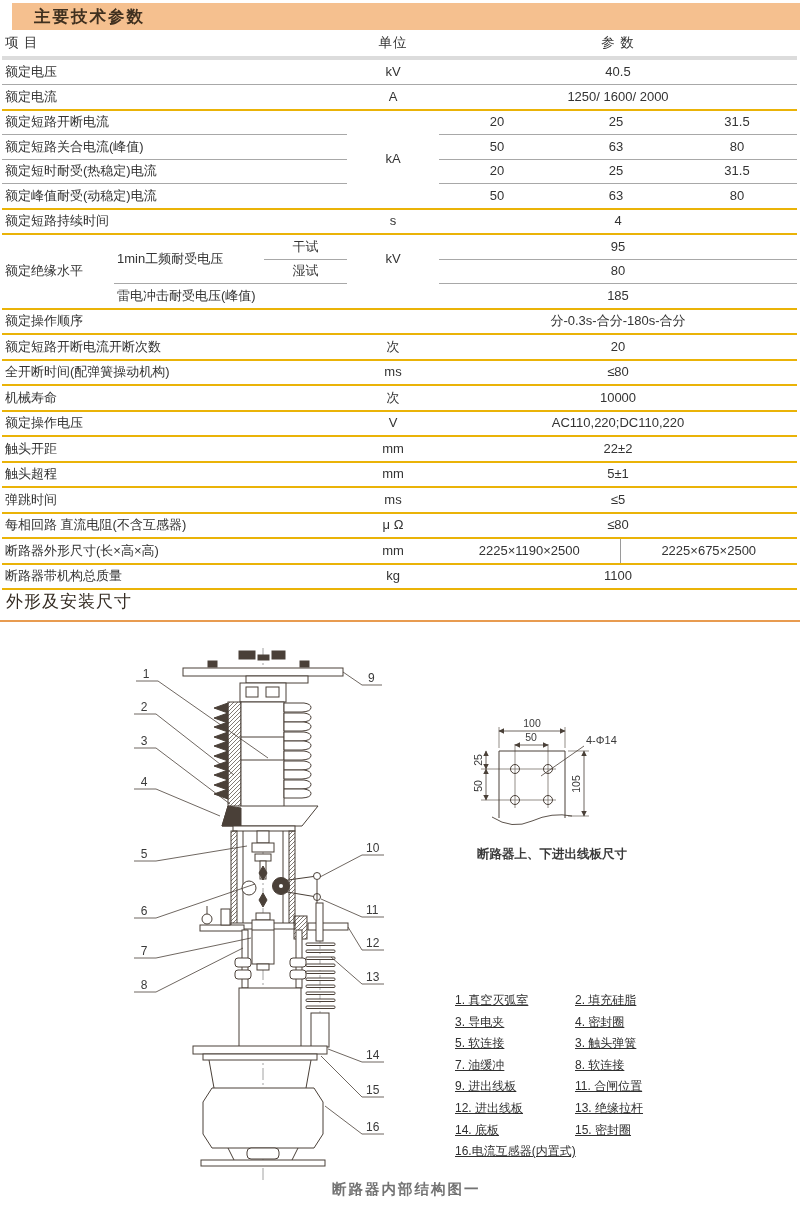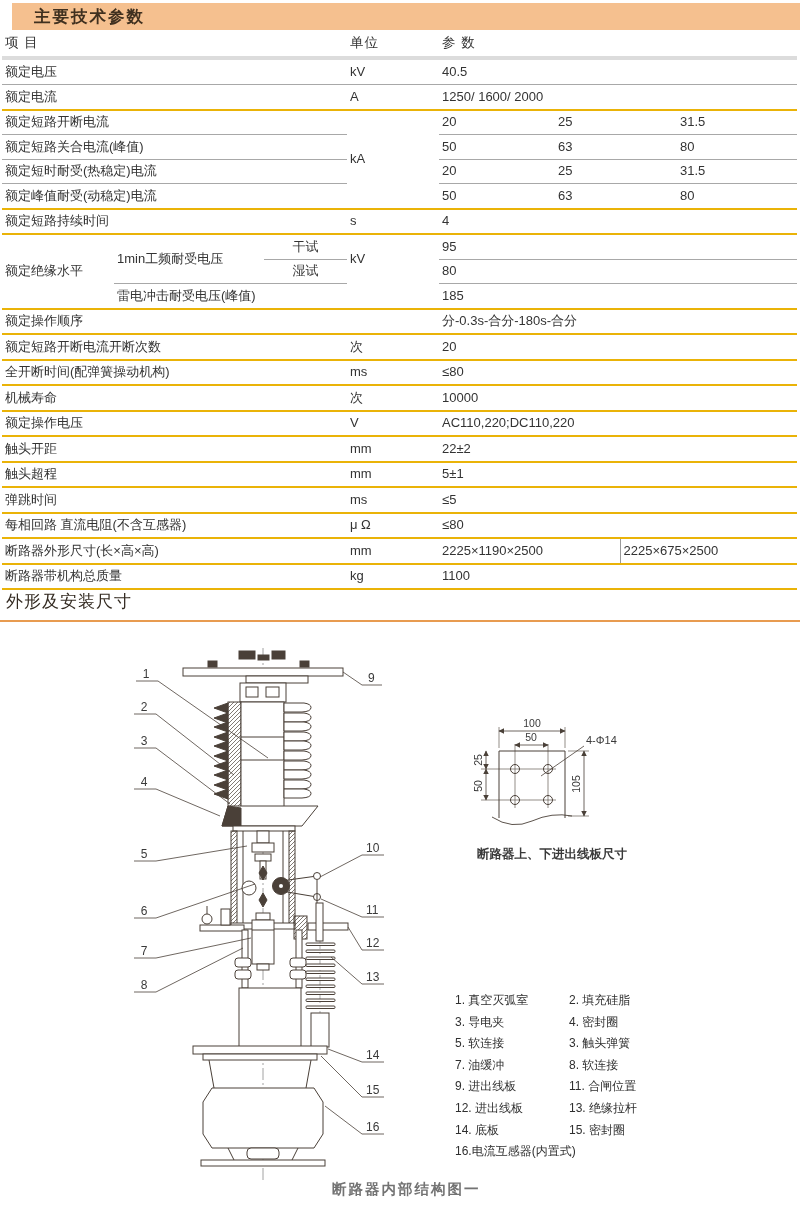--- a/index.html
+++ b/index.html
@@ -9,34 +9,34 @@
   .banner{position:absolute;left:12px;top:3px;width:793px;height:27px;background:#F5C08F;
           line-height:27px;padding-left:22px;box-sizing:border-box;
           font-size:16.5px;font-weight:bold;color:#40301f;letter-spacing:2px;}
   
   .spec-wrap{position:absolute;left:2px;top:32px;width:795px;}
   table.spec{border-collapse:collapse;table-layout:fixed;width:795px;}
   table.spec td{height:23.5px;padding:0 3px;font-size:13px;line-height:1.1;vertical-align:middle;
                 overflow:hidden;white-space:nowrap;}
   td.item{text-align:left;}
   td.ctr{text-align:center;}
-  td.unit,td.val{}
+  td.unit,td.val{text-align:center;}
   .bb{border-bottom:1px solid #a8a8a8;}
   .bbd{border-bottom:2px solid #eab308;}
-  .hd{border-bottom:4px solid #dcdcdc;height:24px;}
+  .hd{border-bottom:4px solid #dcdcdc;height:24px;font-family:Liberation Serif, serif;}
   .vdiv{border-right:1px solid #9a9a9a;}
   tr.hrow td{font-size:13.5px;letter-spacing:1px;}
   
   .sec2{position:absolute;left:6px;top:590px;font-size:17px;font-weight:normal;color:#332a21;letter-spacing:1px;}
   .orange-rule{position:absolute;left:0;top:620px;width:800px;height:2px;background:#E89B50;}
   
   svg.fig{position:absolute;left:0;top:630px;}
   svg.fig text{fill:#3a3a3a;font-family:"Liberation Sans","DejaVu Sans",sans-serif;}
   .legend{position:absolute;left:455px;top:990px;width:300px;display:grid;
-          grid-template-columns:100px 1fr;column-gap:14px;font-size:12px;color:#2f2f2f;}
+          grid-template-columns:100px 1fr;column-gap:20px;font-size:12px;color:#2f2f2f;text-decoration:underline;}
   .legend-item{line-height:21.6px;white-space:nowrap;}
   .fig-caption{position:absolute;left:332px;top:1180px;font-size:14.5px;font-weight:bold;
                color:#737373;letter-spacing:2px;}
 </style>
 </head>
 <body>
 
 <div class="sheet">
 
   <div class="banner">

